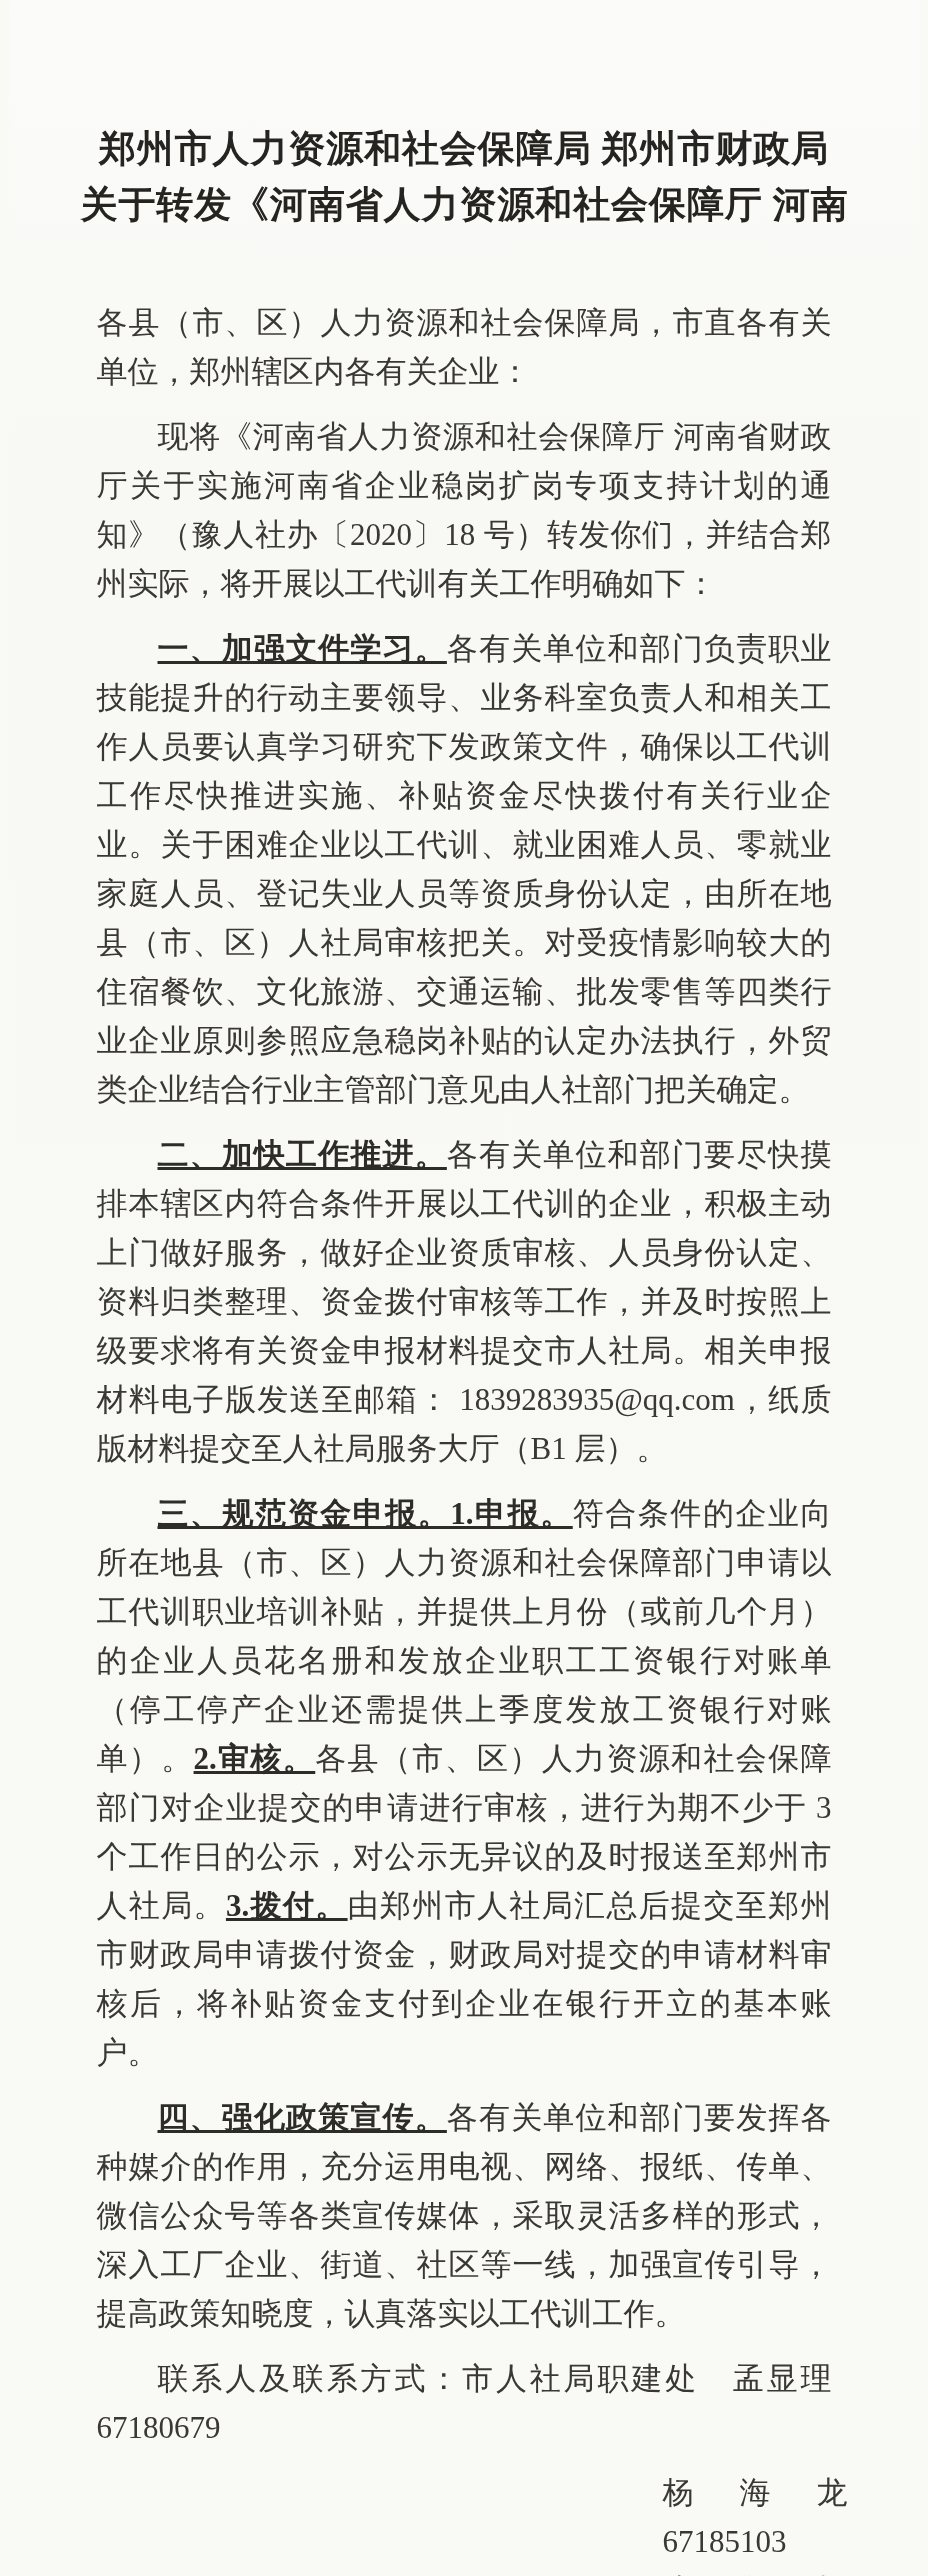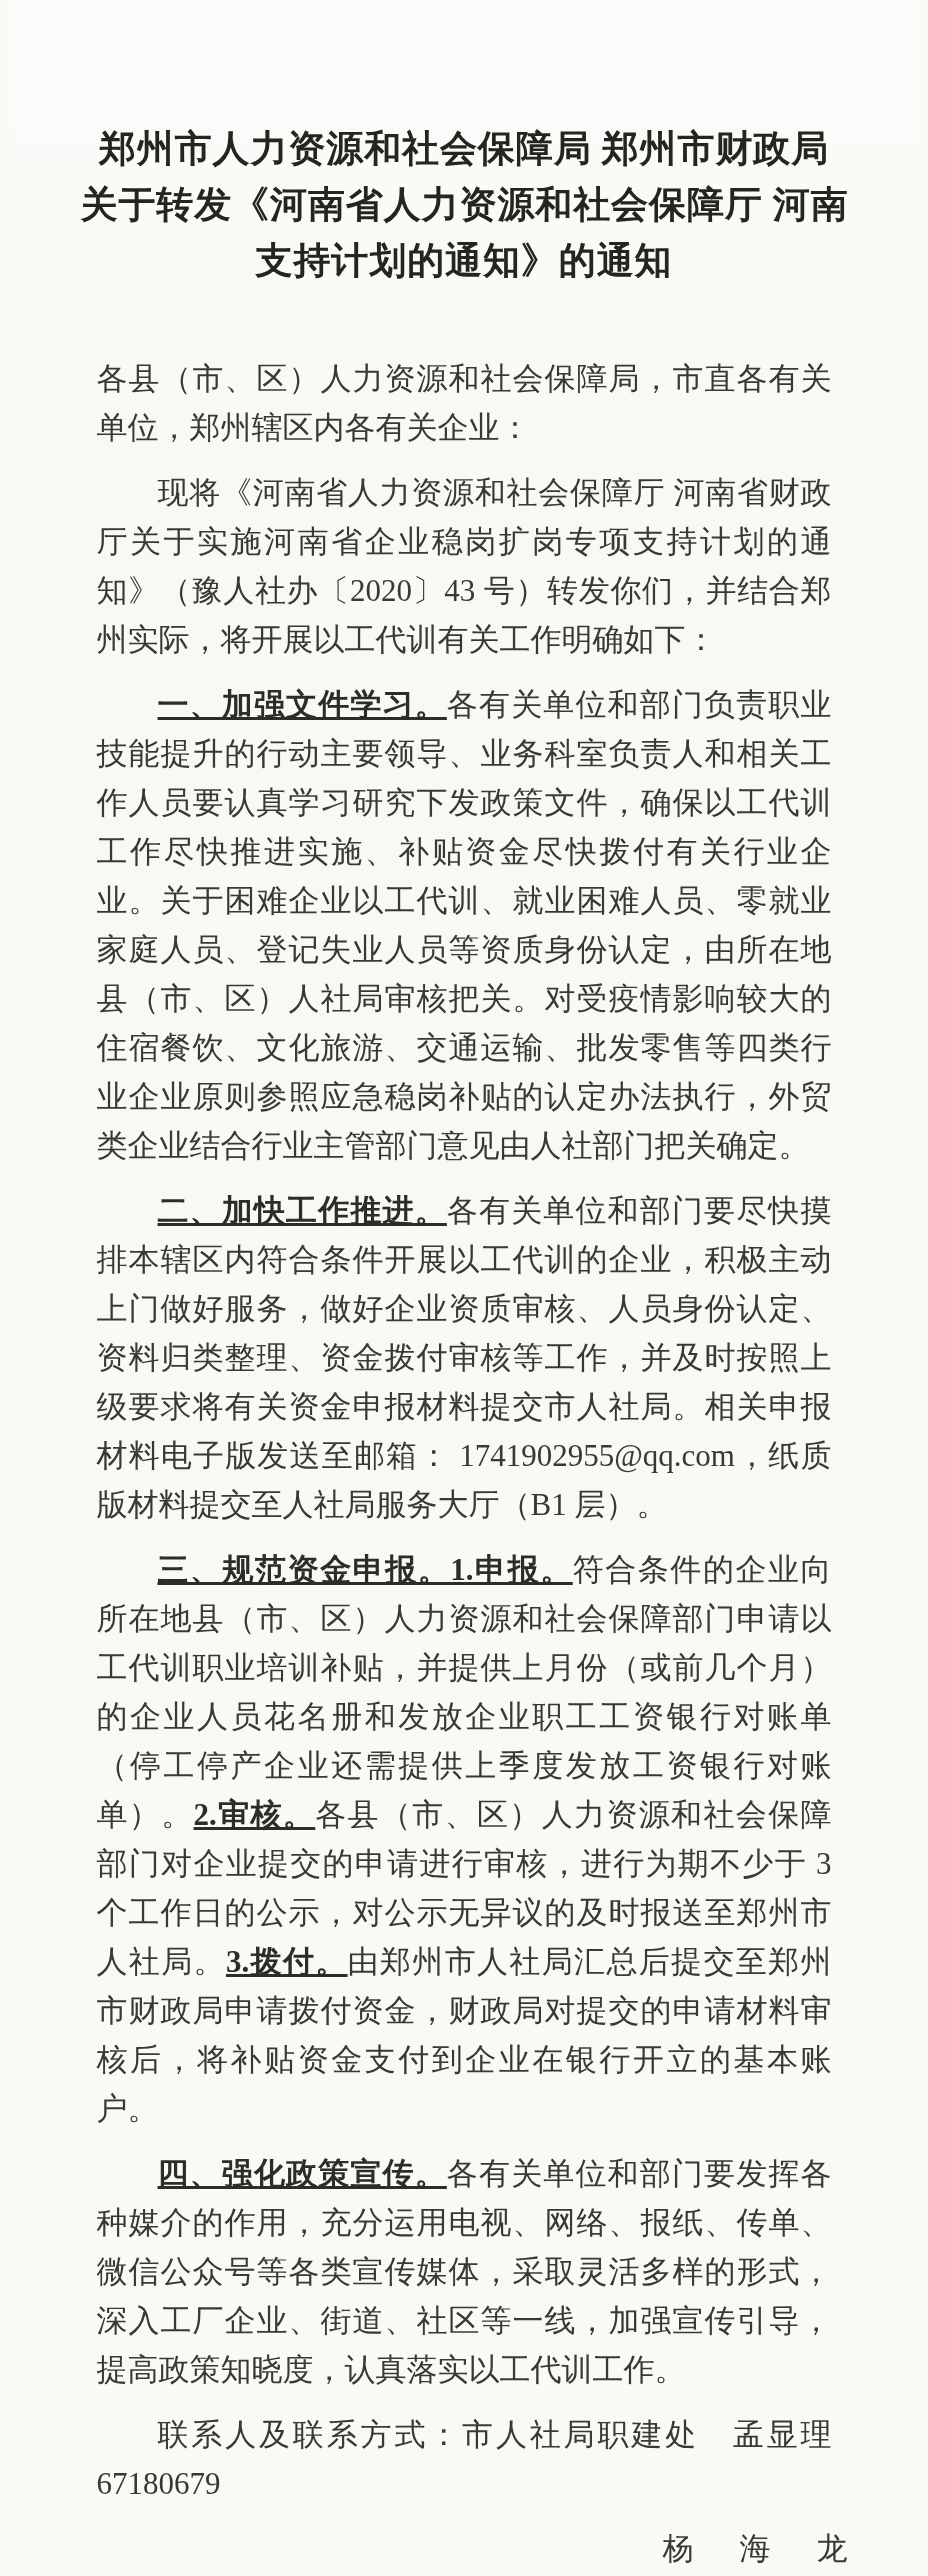--- a/index.html
+++ b/index.html
@@ -42,31 +42,30 @@
   .contact-other { margin-left: 582px; }
 </style>
 </head>
 <body>
 
 <div class="page">
 
   <h1 class="doc-title">
       <div class="title-line">郑州市人力资源和社会保障局 郑州市财政局</div>
       <div class="title-line">关于转发《河南省人力资源和社会保障厅 河南</div>
-      <div class="title-line">支持计划的通知》的通知</div>
     </h1>
 
   <div class="body-text">
 
     <p class="salutation">各县（市、区）人力资源和社会保障局，市直各有关单位，郑州辖区内各有关企业：</p>
 
     <div>
-        <p class="para"><span class="seg">现将《河南省人力资源和社会保障厅 河南省财政厅关于实施河南省企业稳岗扩岗专项支持计划的通知》（豫人社办〔2020〕43 号）转发你们，并结合郑州实际，将开展以工代训有关工作明确如下：</span></p>
+        <p class="para"><span class="seg">现将《河南省人力资源和社会保障厅 河南省财政厅关于实施河南省企业稳岗扩岗专项支持计划的通知》（豫人社办〔2020〕18 号）转发你们，并结合郑州实际，将开展以工代训有关工作明确如下：</span></p>
         <p class="para"><span class="seg bold">一、加强文件学习。</span><span class="seg">各有关单位和部门负责职业技能提升的行动主要领导、业务科室负责人和相关工作人员要认真学习研究下发政策文件，确保以工代训工作尽快推进实施、补贴资金尽快拨付有关行业企业。关于困难企业以工代训、就业困难人员、零就业家庭人员、登记失业人员等资质身份认定，由所在地县（市、区）人社局审核把关。对受疫情影响较大的住宿餐饮、文化旅游、交通运输、批发零售等四类行业企业原则参照应急稳岗补贴的认定办法执行，外贸类企业结合行业主管部门意见由人社部门把关确定。</span></p>
-        <p class="para"><span class="seg bold">二、加快工作推进。</span><span class="seg">各有关单位和部门要尽快摸排本辖区内符合条件开展以工代训的企业，积极主动上门做好服务，做好企业资质审核、人员身份认定、资料归类整理、资金拨付审核等工作，并及时按照上级要求将有关资金申报材料提交市人社局。相关申报材料电子版发送至邮箱： 1741902955@qq.com，纸质版材料提交至人社局服务大厅（B1 层）。</span></p>
+        <p class="para"><span class="seg bold">二、加快工作推进。</span><span class="seg">各有关单位和部门要尽快摸排本辖区内符合条件开展以工代训的企业，积极主动上门做好服务，做好企业资质审核、人员身份认定、资料归类整理、资金拨付审核等工作，并及时按照上级要求将有关资金申报材料提交市人社局。相关申报材料电子版发送至邮箱： 1839283935@qq.com，纸质版材料提交至人社局服务大厅（B1 层）。</span></p>
         <p class="para"><span class="seg bold">三、规范资金申报。1.申报。</span><span class="seg">符合条件的企业向所在地县（市、区）人力资源和社会保障部门申请以工代训职业培训补贴，并提供上月份（或前几个月）的企业人员花名册和发放企业职工工资银行对账单（停工停产企业还需提供上季度发放工资银行对账单）。</span><span class="seg bold">2.审核。</span><span class="seg">各县（市、区）人力资源和社会保障部门对企业提交的申请进行审核，进行为期不少于 3 个工作日的公示，对公示无异议的及时报送至郑州市人社局。</span><span class="seg bold">3.拨付。</span><span class="seg">由郑州市人社局汇总后提交至郑州市财政局申请拨付资金，财政局对提交的申请材料审核后，将补贴资金支付到企业在银行开立的基本账户。</span></p>
         <p class="para"><span class="seg bold">四、强化政策宣传。</span><span class="seg">各有关单位和部门要发挥各种媒介的作用，充分运用电视、网络、报纸、传单、微信公众号等各类宣传媒体，采取灵活多样的形式，深入工厂企业、街道、社区等一线，加强宣传引导，提高政策知晓度，认真落实以工代训工作。</span></p>
       </div>
 
     <div class="contact-block">
       <div class="contact-first">联系人及联系方式：市人社局职建处　孟显理 67180679</div>
       <div>
           <div class="contact-other">杨海龙 67185103</div>
           <div class="contact-other">张黛枫 67187920</div>
         </div>

